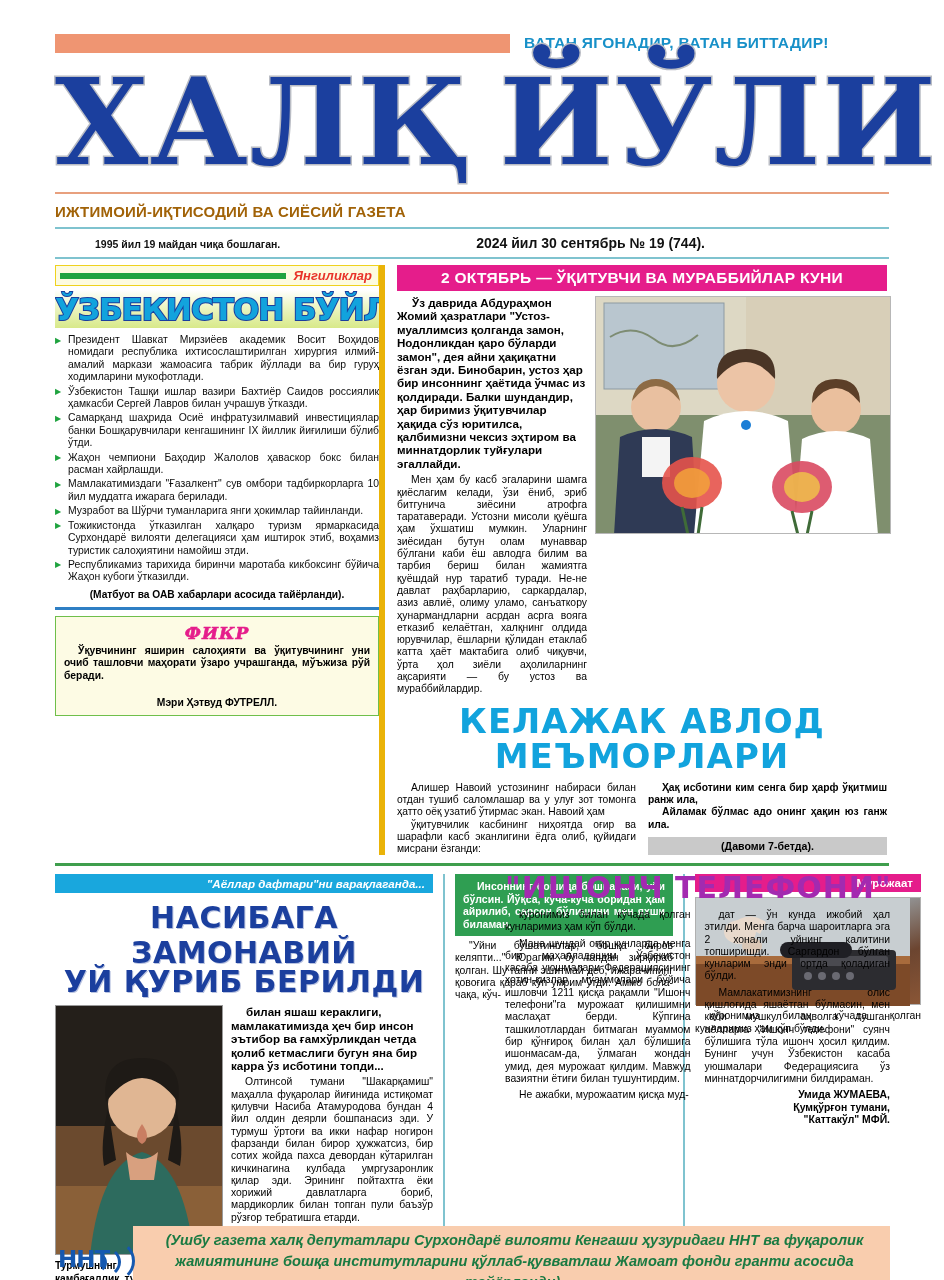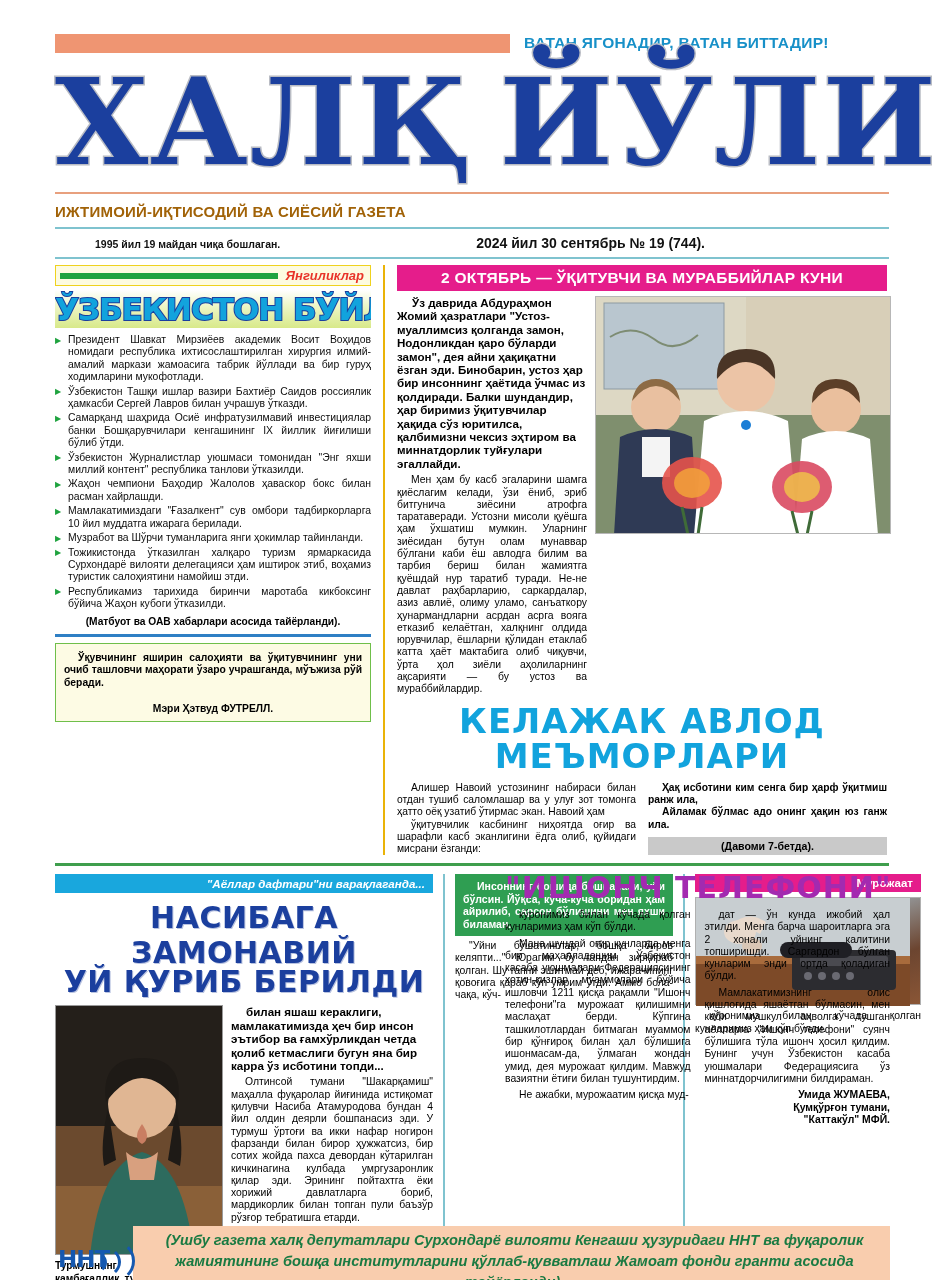--- a/index.html
+++ b/index.html
@@ -40,21 +40,21 @@
     display:flex; justify-content:space-between; align-items:baseline;
     padding:6px 4px 6px 40px; font-weight:bold; color:#111;
   }
   .dateline .left { font-size:10.5px; }
   .dateline .right { font-size:14px; margin-right:180px; }
   .rule-teal2 { height:2px; background:#7fc3cf; }
 
   
   .content { position:relative; padding: 6px 55px 0; }
   .cols { display:flex; gap:0; }
-  .col-left { width: 330px; flex:none; padding-right:12px; border-right:2px solid #eab308; }
+  .col-left { width: 330px; flex:none; border-right:6px solid #eab308; }
   .col-right { width: 502px; flex:none; padding-left:12px; }
 
   
   .news-bar {
     height:21px; border:1.5px solid #efd21e; background:#fdfbe0;
     display:flex; align-items:center; justify-content:space-between;
     padding:0 6px 0 4px; margin-bottom:4px;
   }
   .news-bar .grn { flex:1; height:6px; background:#1fa33f; margin-right:8px; }
   .news-bar .lbl { color:#e8342a; font-weight:bold; font-size:13px; font-style:italic; }
@@ -231,33 +231,33 @@
           <div class="grn"></div>
           <div class="lbl">Янгиликлар</div>
         </div>
 
         <div class="uzb-title">ЎЗБЕКИСТОН БЎЙЛАБ...</div>
 
         <ul class="bullets">
           <li>Президент Шавкат Мирзиёев академик Восит Воҳидов номидаги республика ихтисослаштирилган хирургия илмий-амалий маркази жамоасига табрик йўллади ва бир гуруҳ ходимларини мукофотлади.</li>
           <li>Ўзбекистон Ташқи ишлар вазири Бахтиёр Саидов россиялик ҳамкасби Сергей Лавров билан учрашув ўтказди.</li>
           <li>Самарқанд шаҳрида Осиё инфратузилмавий инвестициялар банки Бошқарувчилари кенгашининг IX йиллик йиғилиши бўлиб ўтди.</li>
-          <li>Ўзбекистон Журналистлар уюшмаси томонидан "Энг яхши миллий контент" республика танлови ўтказилди.</li>
           <li>Жаҳон чемпиони Баҳодир Жалолов ҳаваскор бокс билан расман хайрлашди.</li>
           <li>Мамлакатимиздаги "Ғазалкент" сув омбори тадбиркорларга 10 йил муддатга ижарага берилади.</li>
           <li>Музработ ва Шўрчи туманларига янги ҳокимлар тайинланди.</li>
           <li>Тожикистонда ўтказилган халқаро туризм ярмаркасида Сурхондарё вилояти делегацияси ҳам иштирок этиб, воҳамиз туристик салоҳиятини намойиш этди.</li>
           <li>Республикамиз тарихида биринчи маротаба кикбоксинг бўйича Жаҳон кубоги ўтказилди.</li>
         </ul>
 
         <div class="bullets-note">(Матбуот ва ОАВ хабарлари асосида тайёрланди).</div>
 
         <div class="sep-blue"></div>
 
         <div class="fikr-box">
+          <div class="fikr-title">ФИКР</div>
           <div class="fikr-text">Ўқувчининг яширин салоҳияти ва ўқитувчининг уни очиб ташловчи маҳорати ўзаро учрашганда, мўъжиза рўй беради.</div>
           <div class="fikr-author">Мэри Ҳэтвуд ФУТРЕЛЛ.</div>
         </div>
       </div>
 
       <div class="col-right">
 
         <div class="pink-bar">2 ОКТЯБРЬ — ЎҚИТУВЧИ ВА МУРАББИЙЛАР КУНИ</div>
 
         <div class="teach-row">

